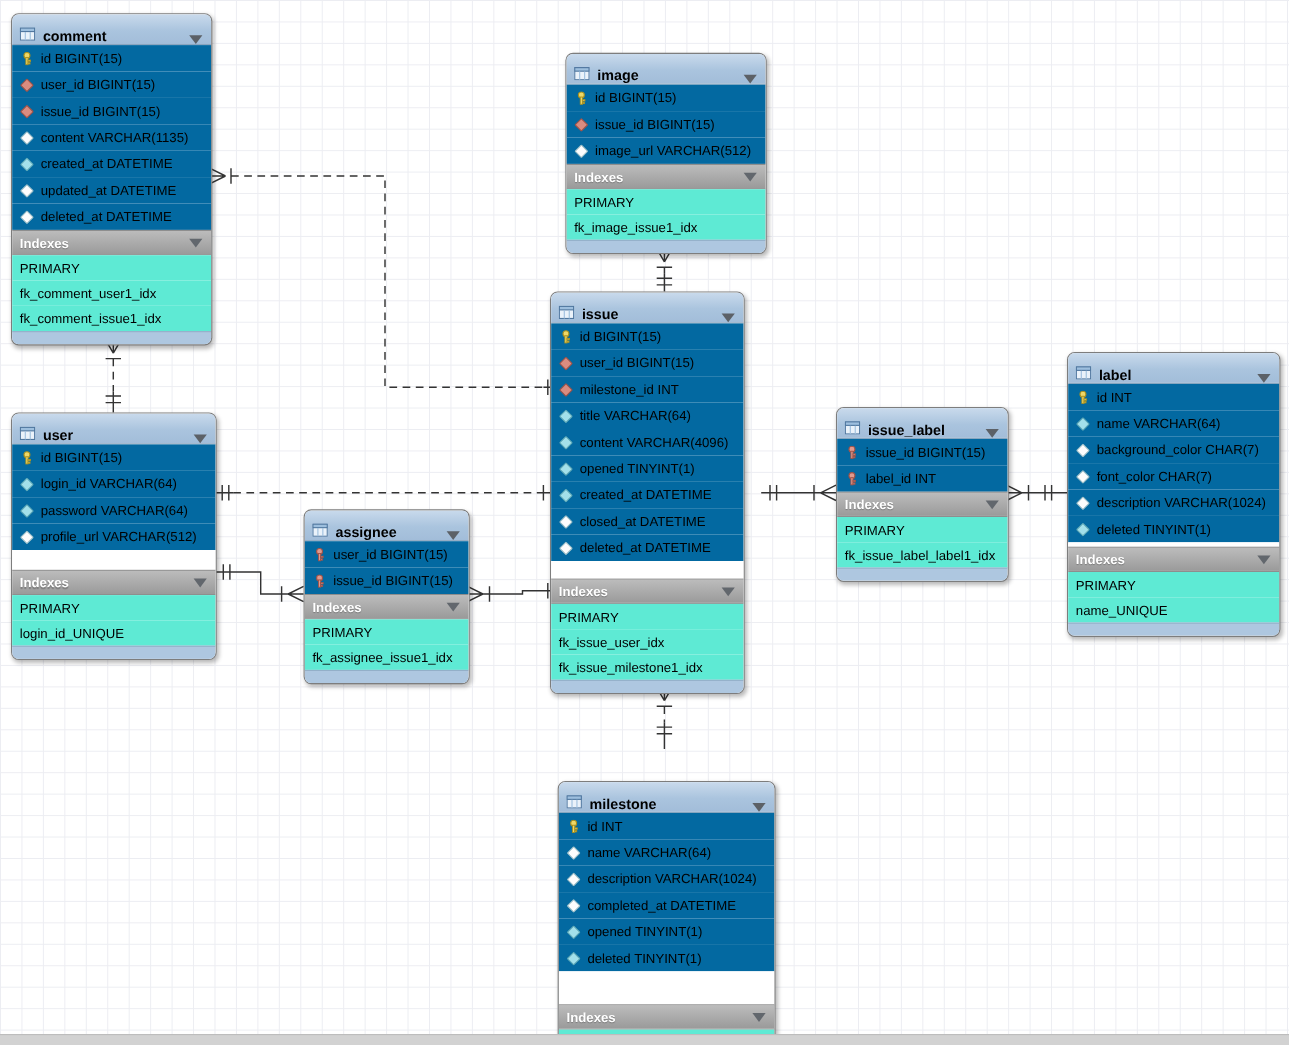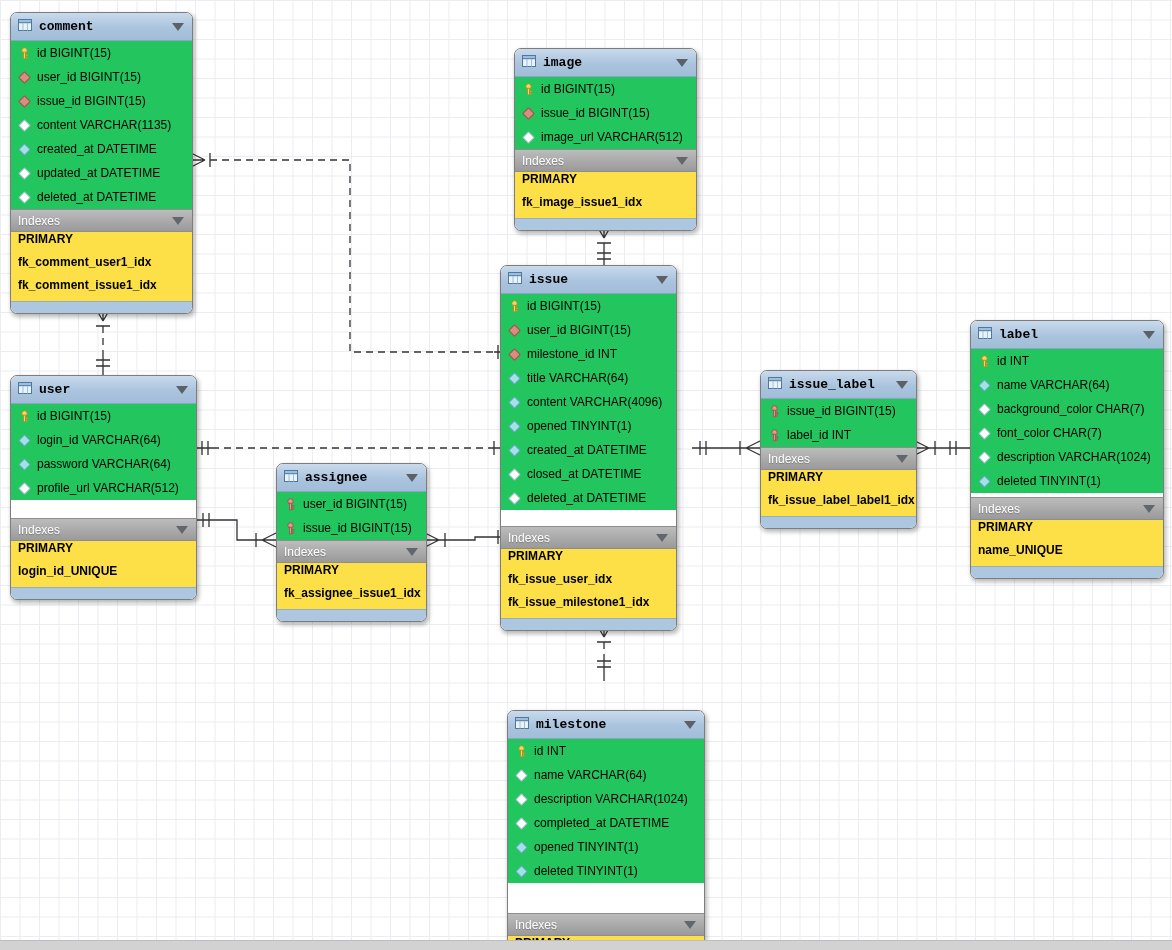--- a/index.html
+++ b/index.html
@@ -21,46 +21,45 @@
   svg.wires{position:absolute;left:0;top:0;pointer-events:none;}
   .wire{fill:none;stroke:#333;stroke-width:1.3px;}
   .wire.dash{stroke-dasharray:7 5;}
 
   .table{
     position:absolute;background:#fff;border:1px solid #7d7d7d;border-radius:7px;
     box-shadow:1.5px 2.5px 4px rgba(0,0,0,.28);font-size:12px;color:#000;
     overflow:hidden;
   }
   .t-header{
-    height:27px;display:flex;align-items:center;padding:0 8px 0 7px;
+    height:27px;display:flex;align-items:flex-end;padding:0 8px 0 7px;
     background:linear-gradient(#c9daec 0%,#aac4de 55%,#a2bdd9 100%);
     border-bottom:1px solid #8aa5bf;
-    font-family:Liberation Mono, monospace;
   }
   .t-header .tname{font-weight:bold;font-size:13px;margin-left:7px;}
   .arrow{
     margin-left:auto;width:0;height:0;
     border-left:6px solid transparent;border-right:6px solid transparent;
     border-top:8px solid #5c6167;
   }
-  .col-row{height:24px;display:flex;align-items:center;padding-left:6px;background:#22c55e;white-space:nowrap;}
+  .col-row{height:24px;display:flex;align-items:center;padding-left:6px;background:#0369a1;white-space:nowrap;}
   .col-row .ic{width:15px;display:flex;justify-content:center;align-items:center;margin-right:5px;flex:0 0 auto;}
   .dia{width:7px;height:7px;transform:rotate(45deg);border-radius:1px;}
   .dia.fk{background:#d98c80;border:1px solid #9e5248;}
   .dia.nn{background:#a3e0ea;border:1px solid #5fa9b7;}
   .dia.nu{background:#fdfdfd;border:1px solid #9dbfc8;}
   .gap{background:#fff;}
   .idx-bar{
     height:21px;display:flex;align-items:center;padding:0 8px 0 7px;
     background:linear-gradient(#bcbcbc,#9a9a9a);
     border-top:1px solid #8e8e8e;border-bottom:1px solid #8e8e8e;
-    color:#fff;font-weight:normal;text-shadow:0 1px 1px rgba(0,0,0,.25);
+    color:#fff;font-weight:bold;text-shadow:0 1px 1px rgba(0,0,0,.25);
   }
   .idx-bar .arrow{border-top-color:#62676d;}
-  .idx-row{height:23px;display:flex;padding-left:7px;background:#fde047;white-space:nowrap;font-weight:bold;}
+  .idx-row{height:23px;display:flex;align-items:center;padding-left:7px;background:#5eead4;white-space:nowrap;}
   .t-footer{height:11px;background:#aec7e0;border-top:1px solid #93afc8;}
 
   
   .t-comment{left:10px;top:12px;width:181px;}
   .t-image{left:514px;top:48px;width:181px;}
   .t-issue{left:500px;top:265px;width:175px;}
   .t-user{left:10px;top:375px;width:185px;}
   .t-assignee{left:276px;top:463px;width:149px;}
   .t-issue_label{left:760px;top:370px;width:155px;}
   .t-label{left:970px;top:320px;width:192px;}

